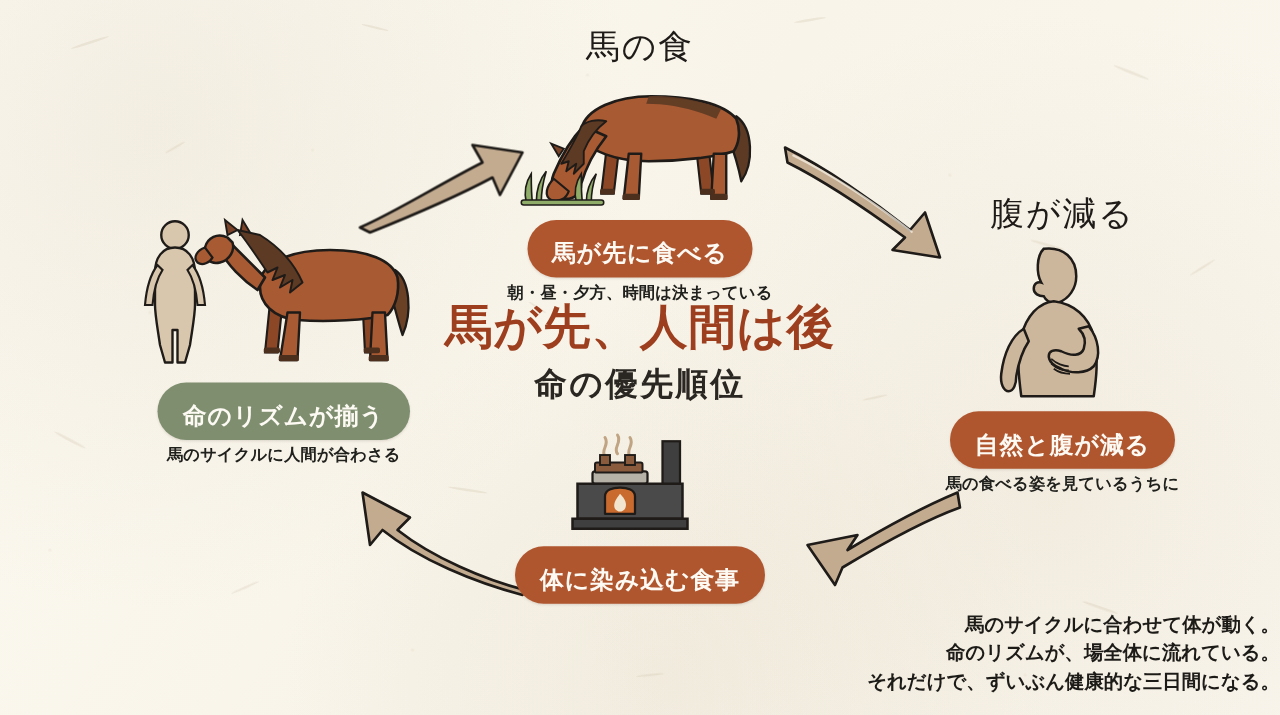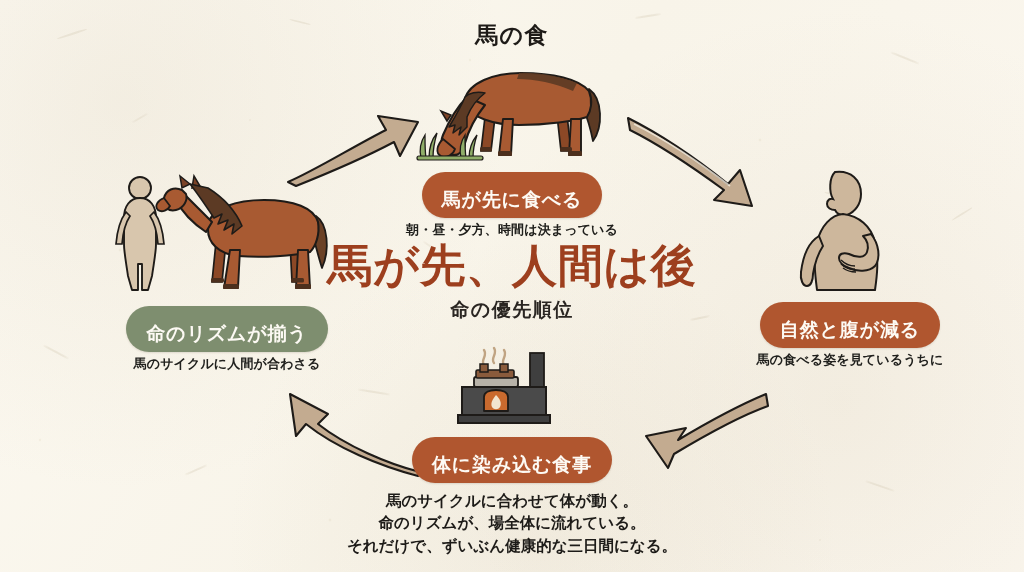--- a/index.html
+++ b/index.html
@@ -35,22 +35,22 @@
     opacity: 0.55;
   }
 
   
   .node {
     position: absolute;
     text-align: center;
   }
 
   .node-heading {
-    font-size: 23px;
-    font-weight: 700;
+    font-size: 27px;
+    font-weight: 400;
     color: #1e1b18;
     letter-spacing: 0.06em;
     white-space: nowrap;
     line-height: 1;
   }
 
   .badge {
     display: inline-block;
     border-radius: 999px;
     color: #fdfaf4;
@@ -79,43 +79,43 @@
   #center-block {
     position: absolute;
     left: 0;
     right: 0;
     top: 243px;
     text-align: center;
     pointer-events: none;
   }
   #center-title {
     font-family: Liberation Sans, sans-serif;
-    font-size: 45px;
+    font-size: 38px;
     font-weight: 700;
     color: #9d3f1e;
     letter-spacing: 0.02em;
     line-height: 1;
     white-space: nowrap;
   }
   #center-subtitle {
-    font-size: 19px;
+    font-size: 26px;
     font-weight: 700;
     color: #2a2622;
     letter-spacing: 0.08em;
     margin-top: 9px;
     white-space: nowrap;
   }
 
   
   #footer-note {
     position: absolute;
     left: 0;
     right: 0;
     bottom: 14px;
-    text-align: center;
+    text-align: right;
   }
   #footer-note .fline {
     font-size: 15.5px;
     font-weight: 700;
     color: #1d1b18;
     line-height: 1.47;
     white-space: nowrap;
   }
 
   
@@ -219,20 +219,21 @@
       </g>
       <rect x="10" y="97" width="66" height="4" rx="2" fill="#8fad68" stroke="#1e1b18" stroke-width="1.2"></rect>
     </svg>
 
     <div style="height:8px;"></div>
     <div class="badge terracotta">馬が先に食べる</div>
     <div class="caption">朝・昼・夕方、時間は決まっている</div>
   </div>
 
   <div class="node" style="left:700px; top:158px; width:300px;">
+    <div class="node-heading">腹が減る</div>
 
     <div style="height:10px;"></div>
 
     <svg width="118" height="124" viewBox="0 0 118 124" style="margin:0 auto;">
 
       <path d="M44 4 C60 2 70 12 70 26 C70 36 64 44 56 47
                C50 48 46 46 44 42 C40 42 36 40 36 36 C36 32 39 30 42 31
                C38 24 38 10 44 4 Z" fill="#cdb79c" stroke="#1e1b18" stroke-width="2"></path>
 
       <path d="M52 46 C68 48 80 58 84 74 C88 92 86 108 84 122

